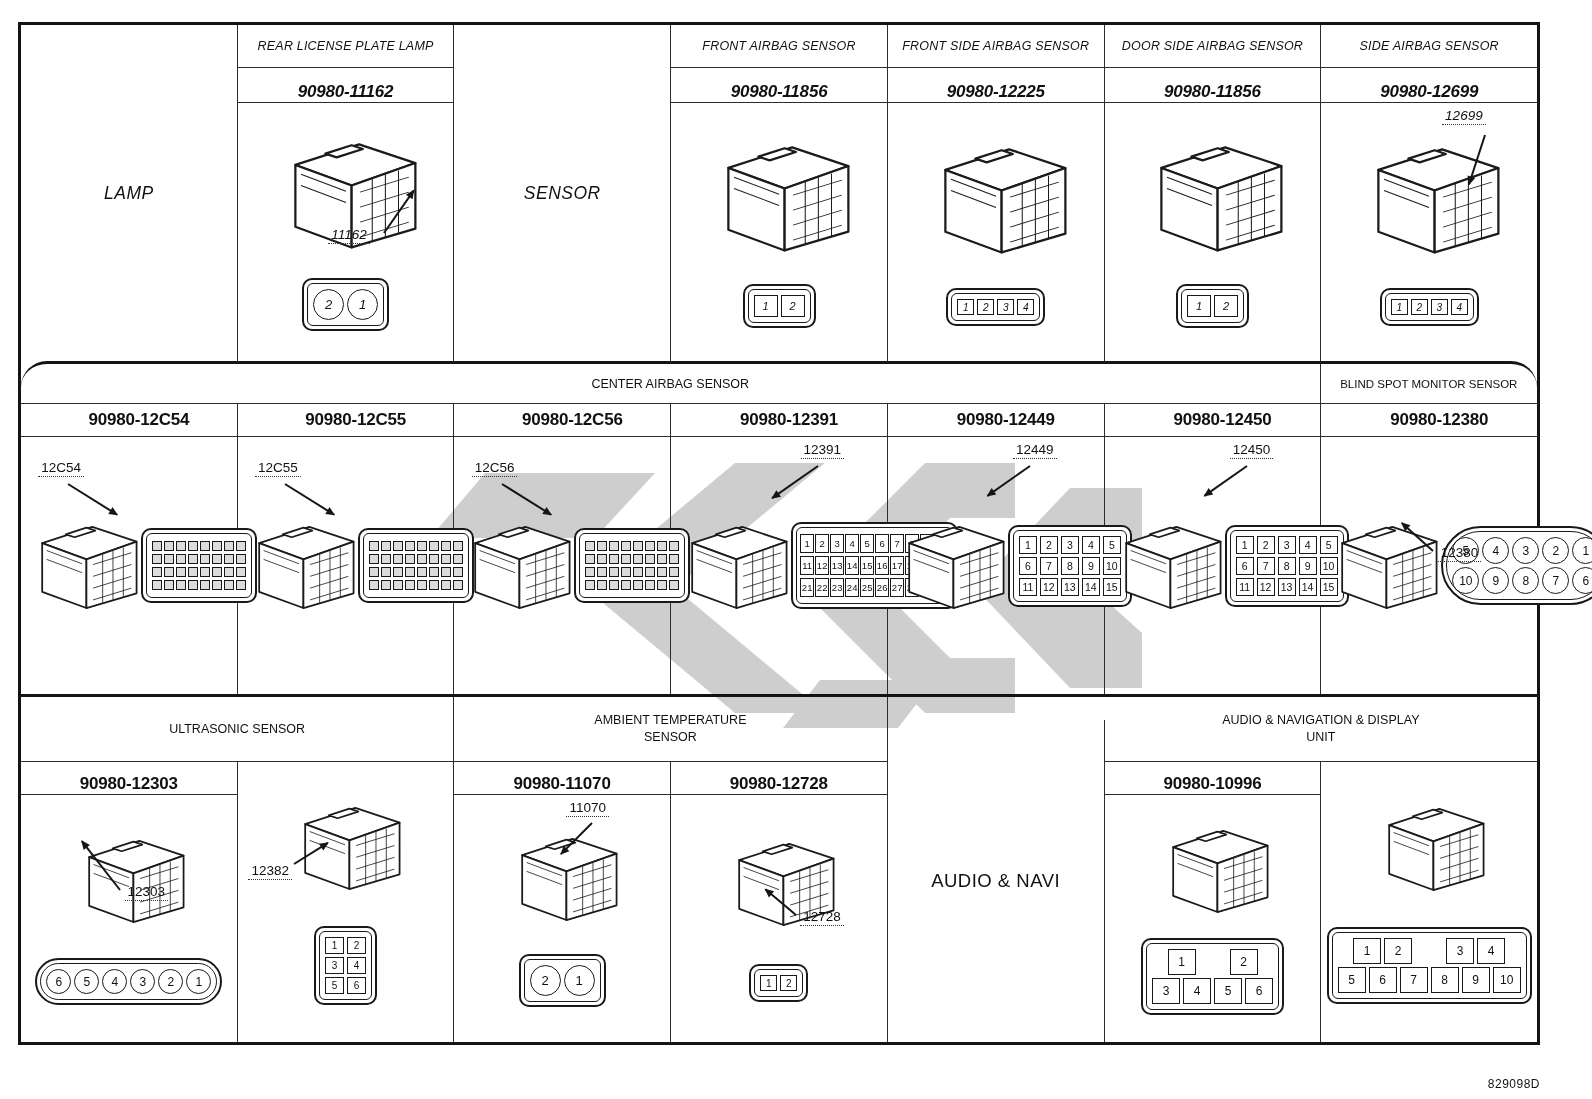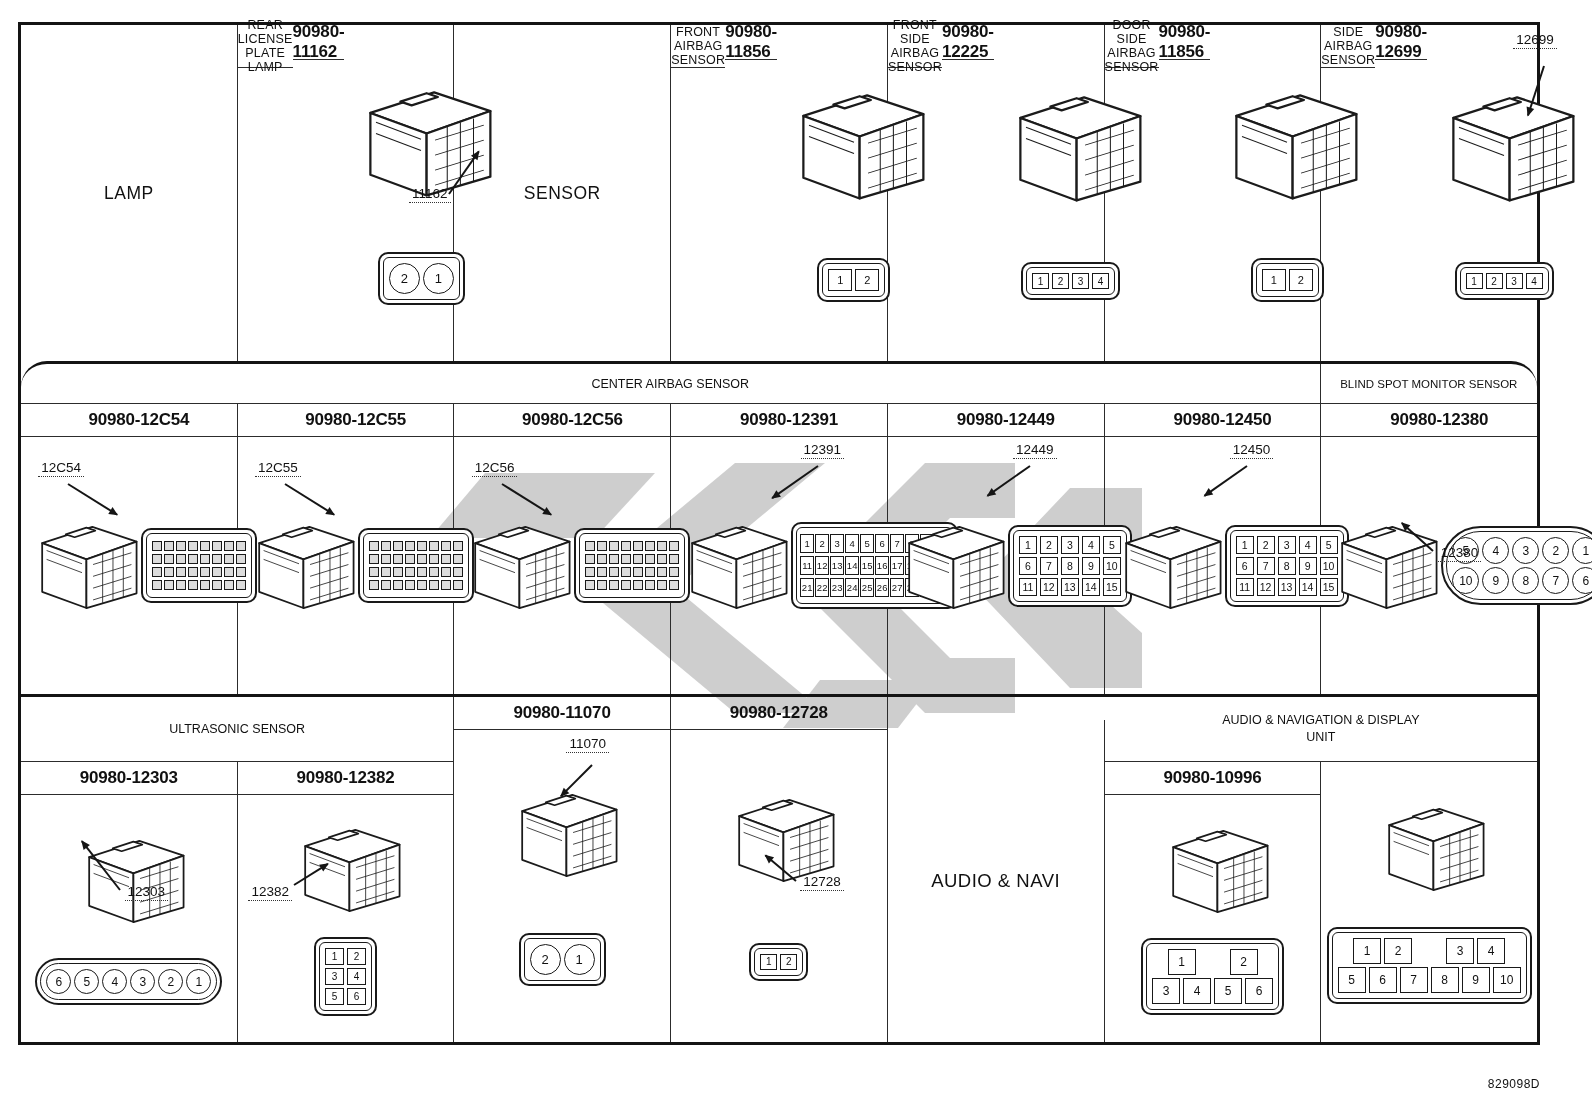--- a/index.html
+++ b/index.html
@@ -10,26 +10,26 @@
   }
   
   .watermark { position: absolute; left: 430px; top: 428px; width: 712px; height: 312px; opacity: .5; z-index: 0; }
   
   .sheet {
     position: absolute; left: 18px; top: 22px; width: 1522px; height: 1023px;
     border: 3px solid #141414; z-index: 1; display: flex; flex-direction: column;
   }
   .band { display: flex; }
   .band1 { height: 338px; }
-  .col { flex: 1; min-width: 0; display: flex; flex-direction: row; border-right: 1px solid #2c2c2c; position: relative; }
+  .col { flex: 1; min-width: 0; display: flex; flex-direction: column; border-right: 1px solid #2c2c2c; position: relative; font-style: italic; }
   .band1 .col:last-child { border-right: none; }
   .label-col { align-items: center; justify-content: center; font-size: 17.5px; letter-spacing: .5px; }
   .hdr { height: 43px; border-bottom: 1px solid #2c2c2c; display: flex; align-items: center; justify-content: center;
          text-align: center; font-size: 12.5px; letter-spacing: .2px; }
-  .part { height: 35px; border-bottom: 1px solid #2c2c2c; display: flex; align-items: center; justify-content: center;
+  .part { height: 35px; border-bottom: 1px solid #2c2c2c; display: flex; align-items: flex-end; justify-content: center;
           font-weight: 700; font-size: 17px; letter-spacing: -.2px; }
   .draw { flex: 1; position: relative; display: flex; flex-direction: column; align-items: center;
           justify-content: space-evenly; padding: 6px 2px; }
   
   .band2 { height: 335px; border-top: 3px solid #141414; flex-direction: column; border-radius: 26px; }
   .b2hdr { height: 40px; display: flex; border-bottom: 1px solid #2c2c2c; }
   .b2hdr-main { flex: 6; display: flex; align-items: center; justify-content: center; font-size: 12.5px; }
   .b2hdr-last { flex: 1; min-width: 0; border-left: 1px solid #2c2c2c; display: flex; align-items: center;
                 justify-content: center; text-align: center; font-size: 11.5px; }
   .b2row { display: flex; }
@@ -577,23 +577,20 @@
                     <span class="pin circles">5</span>
                     <span class="pin circles">4</span>
                     <span class="pin circles">3</span>
                     <span class="pin circles">2</span>
                     <span class="pin circles">1</span>
                   </div>
                 </div>
             </div>
           </div>
           <div class="subcol">
-            <div class="part">
-                <span>90980-12382</span>
-              </div>
             <div class="draw">
               <svg class="iso sm" viewBox="0 0 160 130">
                   <use href="#iso"></use>
                 </svg>
               <div class="callout" style="left:5%;top:36%"><span>12382</span></div>
               <div class="arrow" style="left:26%;top:36%;width:40px;transform:rotate(-32deg)"></div>
               <div class="face vert">
                   <div class="pin-row">
                     <span class="pin squares">1</span>
                     <span class="pin squares">2</span>
@@ -606,20 +603,23 @@
                     <span class="pin squares">5</span>
                     <span class="pin squares">6</span>
                   </div>
                 </div>
             </div>
           </div>
         </div>
       </div>
 
       <div class="grp">
+        <div class="hdr3">
+            <span style="max-width:160px">AMBIENT TEMPERATURE SENSOR</span>
+          </div>
         <div class="duo">
           <div class="subcol">
             <div class="part">
                 <span>90980-11070</span>
               </div>
             <div class="draw">
               <div class="callout" style="left:52%;top:2%"><span>11070</span></div>
               <div class="arrow" style="left:64%;top:11%;width:44px;transform:rotate(135deg)"></div>
               <svg class="iso sm" viewBox="0 0 160 130">
                   <use href="#iso"></use>

